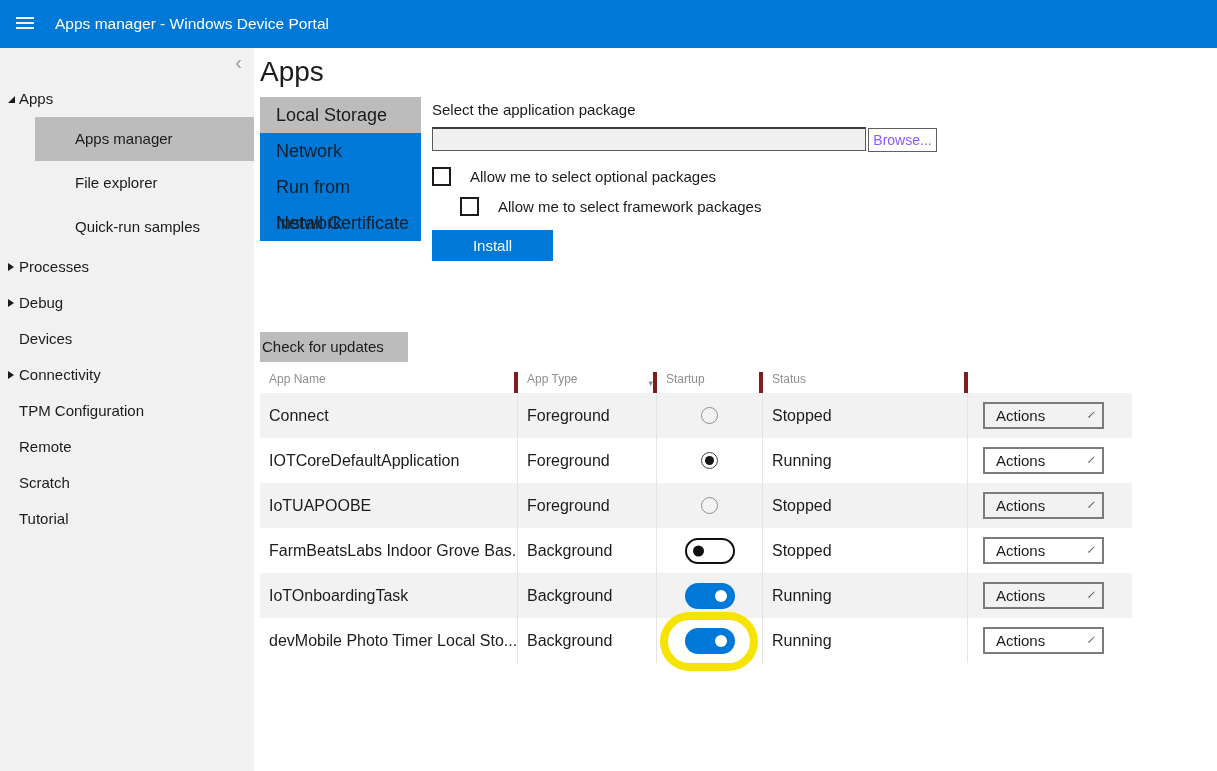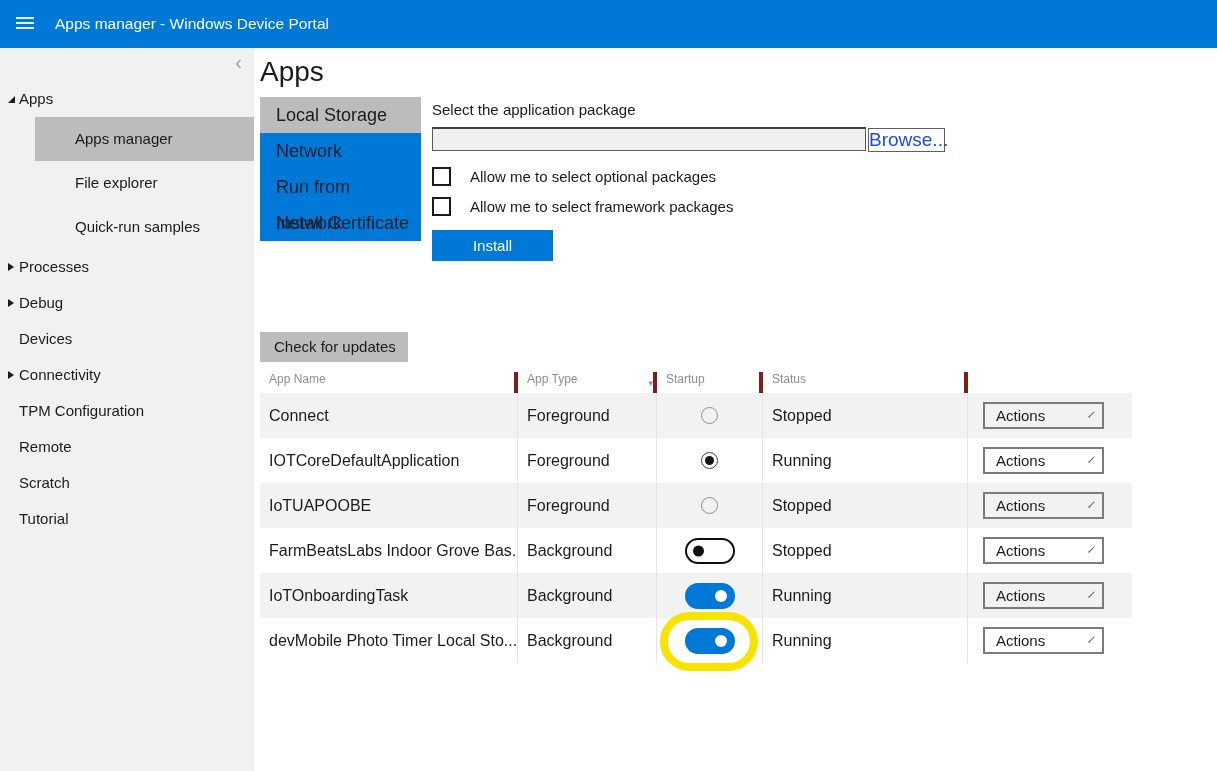--- a/index.html
+++ b/index.html
@@ -34,32 +34,32 @@
   
   .tabs { position:absolute; left:6px; top:49px; width:161px; }
   .tab { height:36px; line-height:36px; padding-left:16px; font-size:18px; color:#13202c; background:#0078d7; cursor:pointer; }
   .tab.selected { background:#bcbcbc; color:#1b1b1b; }
 
   
   .pkg-label { position:absolute; left:178px; top:53px; font-size:15px; color:#1b1b1b; }
   .pkg-input { position:absolute; left:178px; top:79px; width:434px; height:24px; background:#f0f0f0;
                border:1px solid #5a5a5a; border-top:2px solid #3f3f3f; font-size:14px; padding:0 6px;
                font-family:"Liberation Sans","DejaVu Sans",sans-serif; }
-  .browse-btn { position:absolute; left:614px; top:80px; width:77px; height:24px; background:#fdfdfd;
-                border:1px solid #5f5f5f; font-size:19px; color:#1d4ed8; text-align:center; line-height:22px; cursor:pointer; }
+  .browse-btn { position:absolute; left:614px; top:80px; width:69px; height:24px; background:#fdfdfd;
+                border:1px solid #5f5f5f; font-size:14px; color:#8b5cf6; text-align:center; line-height:22px; cursor:pointer; }
   .cb-row { position:absolute; left:178px; display:flex; align-items:center; }
-  .cb-row.first { top:119px; } .cb-row.second { top:149px; }
+  .cb-row.first { top:119px; } .cb-row.second { top:149px;margin-left:28px; }
   .cb-box { width:19px; height:19px; border:2px solid #1b1b1b; background:#ffffff; flex:0 0 19px; cursor:pointer; }
   .cb-label { margin-left:19px; font-size:15px; color:#1b1b1b; }
   .install-btn { position:absolute; left:178px; top:182px; width:121px; height:31px; background:#0078d7;
                  color:#ffffff; font-size:15px; text-align:center; line-height:31px; cursor:pointer; }
 
   
   .updates-btn { position:absolute; left:6px; top:284px; width:148px; height:30px; background:#bcbcbc;
-                 font-size:15px; color:#1b1b1b; padding-left:14px; line-height:30px; cursor:pointer; }
+                 font-size:15px; color:#1b1b1b; padding-left:2px; line-height:30px; cursor:pointer; }
 
   
   .apps-table { position:absolute; left:6px; top:324px; width:872px; }
   .t-head { display:grid; grid-template-columns:258px 139px 106px 205px 164px; height:21px; }
   .t-head .hcell { font-size:12px; color:#8f8f8f; padding-left:9px; display:flex; align-items:flex-start; border-right:4px solid #7f1d1d; }
   .t-head .hcell:last-child { border-right:none; }
   .t-head .hcell.sortable { justify-content:space-between; padding-right:0; }
   .sort-arrow { font-size:9px; color:#8f8f8f; align-self:center; }
   .t-row { display:grid; grid-template-columns:258px 139px 106px 205px 164px; height:45px; }
   .t-row.odd { background:#f2f2f2; }

